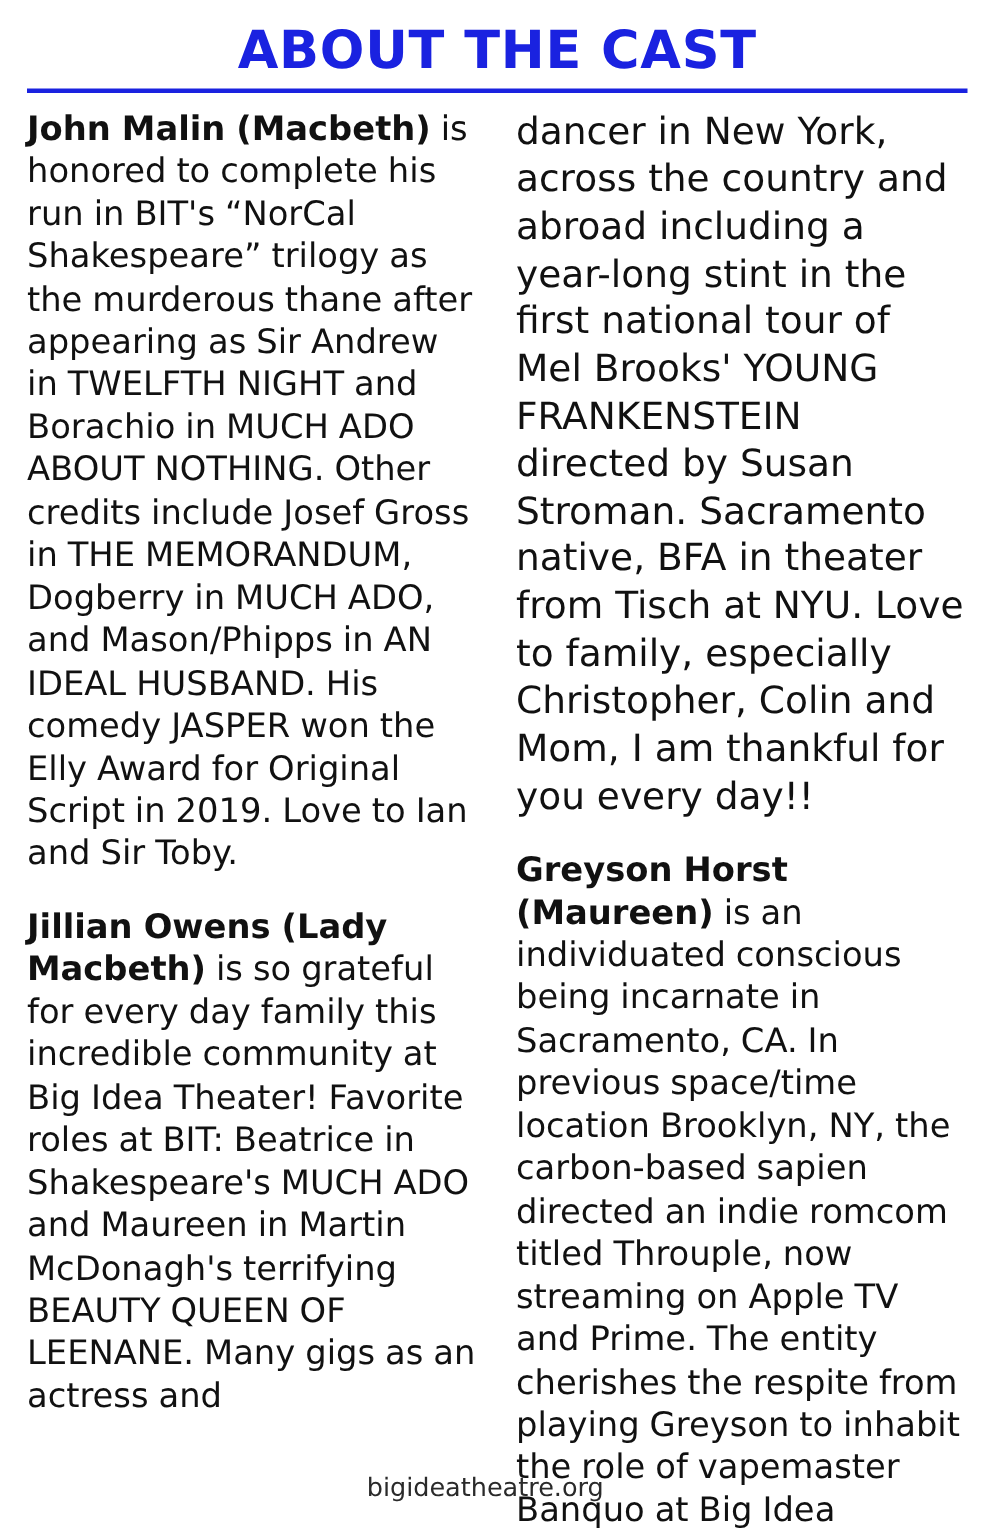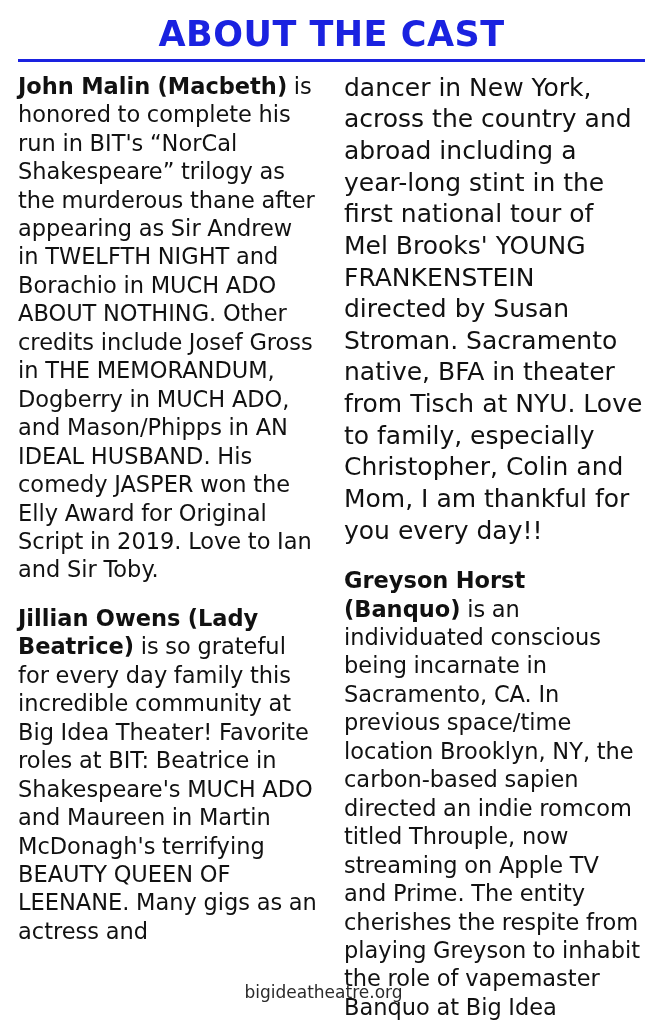--- a/index.html
+++ b/index.html
@@ -86,33 +86,33 @@
 
   <div class="columns">
 
     <div class="col">
 
       <p class="bio">
         <span class="name">John Malin (Macbeth)</span><span> is honored to complete his run in BIT's “NorCal Shakespeare” trilogy as the murderous thane after appearing as Sir Andrew in TWELFTH NIGHT and Borachio in MUCH ADO ABOUT NOTHING. Other credits include Josef Gross in THE MEMORANDUM, Dogberry in MUCH ADO, and Mason/Phipps in AN IDEAL HUSBAND. His comedy JASPER won the Elly Award for Original Script in 2019. Love to Ian and Sir Toby.</span>
       </p>
 
       <p class="bio">
-        <span class="name">Jillian Owens (Lady Beatrice)</span><span> is so grateful for every day family this incredible community at Big Idea Theater! Favorite roles at BIT: Beatrice in Shakespeare's MUCH ADO and Maureen in Martin McDonagh's terrifying BEAUTY QUEEN OF LEENANE. Many gigs as an actress and</span>
+        <span class="name">Jillian Owens (Lady Macbeth)</span><span> is so grateful for every day family this incredible community at Big Idea Theater! Favorite roles at BIT: Beatrice in Shakespeare's MUCH ADO and Maureen in Martin McDonagh's terrifying BEAUTY QUEEN OF LEENANE. Many gigs as an actress and</span>
       </p>
 
     </div>
 
     <div class="col">
 
       <p class="cont">
         <span>dancer in New York, across the country and abroad including a year-long stint in the first national tour of Mel Brooks' YOUNG FRANKENSTEIN directed by Susan Stroman. Sacramento native, BFA in theater from Tisch at NYU. Love to family, especially Christopher, Colin and Mom, I am thankful for you every day!!</span>
       </p>
 
       <p class="bio">
-        <span class="name">Greyson Horst (Banquo)</span><span> is an individuated conscious being incarnate in Sacramento, CA. In previous space/time location Brooklyn, NY, the carbon-based sapien directed an indie romcom titled Throuple, now streaming on Apple TV and Prime. The entity cherishes the respite from playing Greyson to inhabit the role of vapemaster Banquo at Big Idea Theater.</span>
+        <span class="name">Greyson Horst (Maureen)</span><span> is an individuated conscious being incarnate in Sacramento, CA. In previous space/time location Brooklyn, NY, the carbon-based sapien directed an indie romcom titled Throuple, now streaming on Apple TV and Prime. The entity cherishes the respite from playing Greyson to inhabit the role of vapemaster Banquo at Big Idea Theater.</span>
       </p>
 
     </div>
 
   </div>
 
   <div class="footer">bigideatheatre.org</div>
 
 </div>
 

